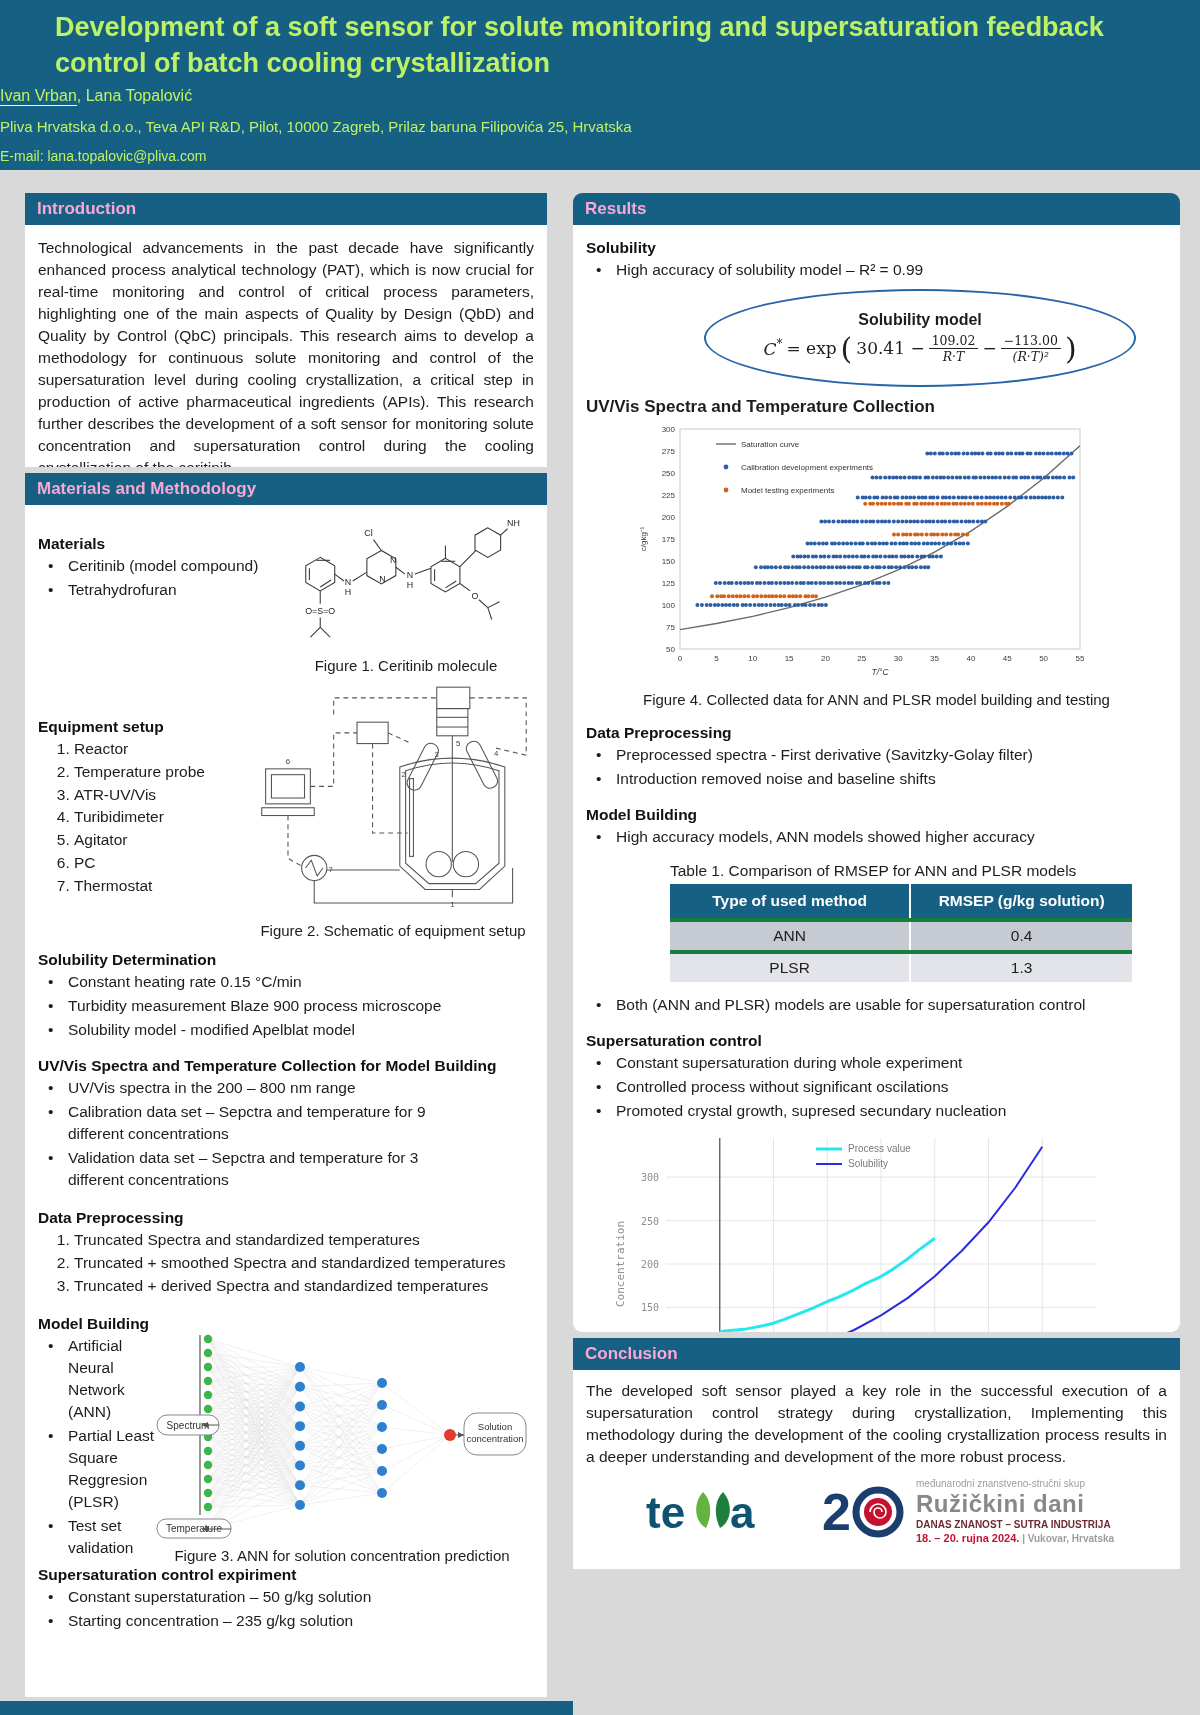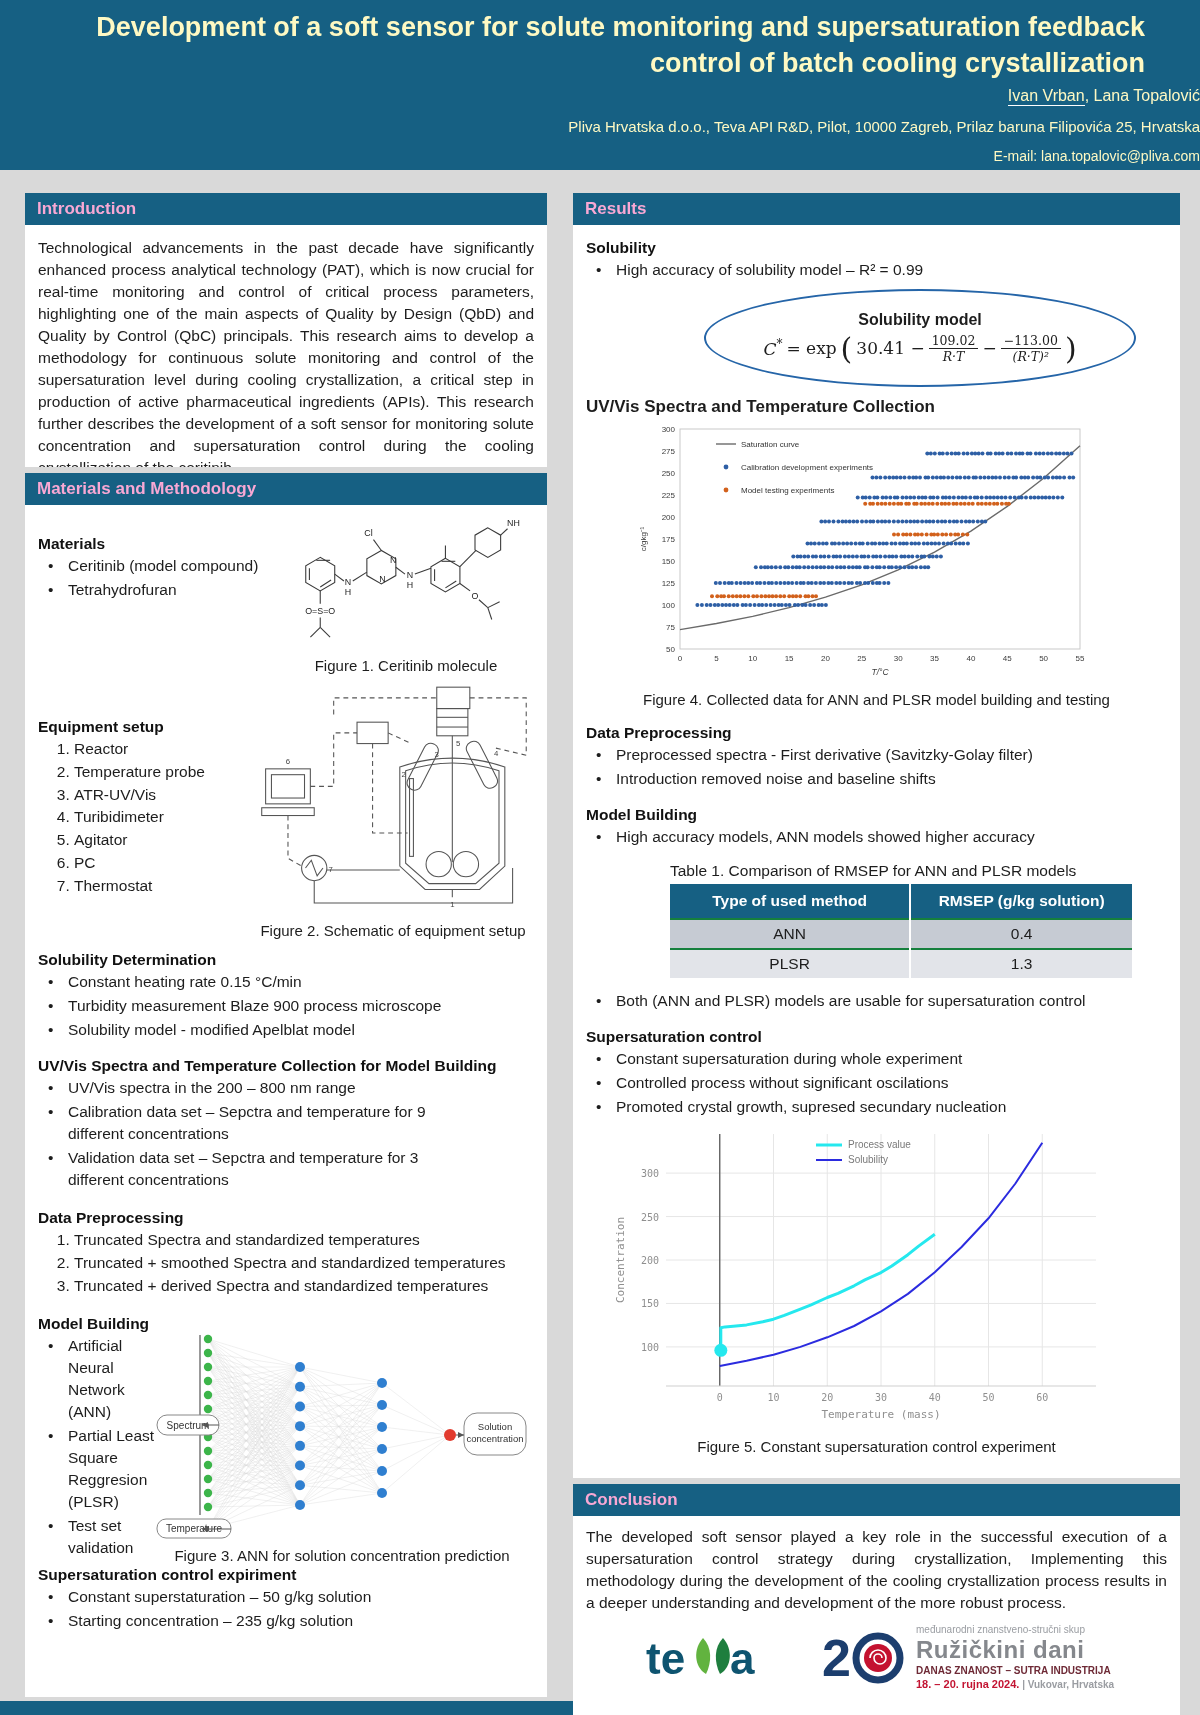--- a/index.html
+++ b/index.html
@@ -2,38 +2,38 @@
 <html><head>
 <meta charset="utf-8">
 <style>
   * { box-sizing: border-box; }
   body { margin: 0; background: #9a9a9a; }
   .page { position: relative; width: 1200px; height: 1715px; background: #d9d9d9;
           font-family: "Liberation Sans", sans-serif; overflow: hidden; margin: 0 auto; }
 
   
   .poster-header { position: absolute; top: 0; left: 0; width: 1200px; height: 170px;
-                   background: #166083; color: #fef9c3; text-align: right; }
+                   background: #166083; color: #bef264; text-align: left; }
   .poster-title { font-size: 27px; font-weight: bold; line-height: 1.32; margin: 10px auto 4px;
                   max-width: 1090px; }
   .authors { font-size: 16px; margin-top: 6px; }
   .author-underline { border-bottom: 1px solid #fff; padding-bottom: 1px; }
   .affiliation { font-size: 15px; margin-top: 13px; }
   .email { font-size: 14px; margin-top: 13px; }
 
   
   .col-left  { position: absolute; left: 25px;  top: 193px; width: 522px; }
   .col-right { position: absolute; left: 573px; top: 193px; width: 607px; }
   .panel { background: #fff; margin-bottom: 6px; overflow: hidden; }
   .panel-bar { background: #166083; color: #f9a8d4; font-weight: bold; font-size: 17px;
                padding: 6px 12px; }
   .panel-body { padding: 8px 13px 6px; font-size: 15.5px; color: #1d1d1d; }
   .intro-panel { height: 274px; }
   .methods-panel { height: 1224px; }
-  .results-panel { height: 1285px; }
+  .results-panel { height: 1139px; border-radius: 9px; }
   .conclusion-panel { height: 231px; margin-bottom: 0; }
   .just { text-align: justify; line-height: 1.42; margin-top: 4px; }
 
   h3.sub { font-size: 15.5px; margin: 12px 0 2px; color: #111; }
   h3.sub.first { margin-top: 6px; }
   ul.b { list-style: none; margin: 1px 0; padding: 0; }
   ul.b li { position: relative; padding-left: 30px; line-height: 1.42; margin: 2px 0; }
   ul.b li::before { content: "•"; position: absolute; left: 10px; }
   ol.n { margin: 1px 0; padding-left: 36px; }
   ol.n li { line-height: 1.47; }
@@ -57,21 +57,21 @@
   .frac .den { padding: 0 3px; }
   sup.star { font-size: 12px; }
 
   .uvvis-big { font-size: 17px; font-weight: bold; margin: 10px 0 4px; }
 
   
   .tbl-caption { font-size: 15.5px; margin: 14px 0 4px 84px; }
   table.rmsep { width: 462px; margin-left: 84px; border-collapse: collapse; font-size: 15.5px; }
   table.rmsep th { background: #166083; color: #fff; padding: 8px 4px; font-size: 15.5px; }
   table.rmsep th:first-child { border-right: 2px solid #fff; width: 52%; }
-  table.rmsep td { text-align: center; padding: 5px 4px; border-top: 2px solid #15803d; }
+  table.rmsep td { text-align: center; padding: 5px 4px; border-top: 4px solid #15803d; }
   table.rmsep tr.r0 td { background: #c6cbd3; }
   table.rmsep tr.r1 td { background: #e2e4e9; }
   table.rmsep td:first-child { border-right: 2px solid #fff; }
 
   .fig3-float { float: right; width: 372px; margin: -6px 6px 0 0; text-align: center; }
   .clear { clear: both; }
 
   
   .logos-row { display: flex; align-items: center; margin: 10px 0 0 60px; gap: 58px; }
   .anniv { display: flex; align-items: center; gap: 10px; }

